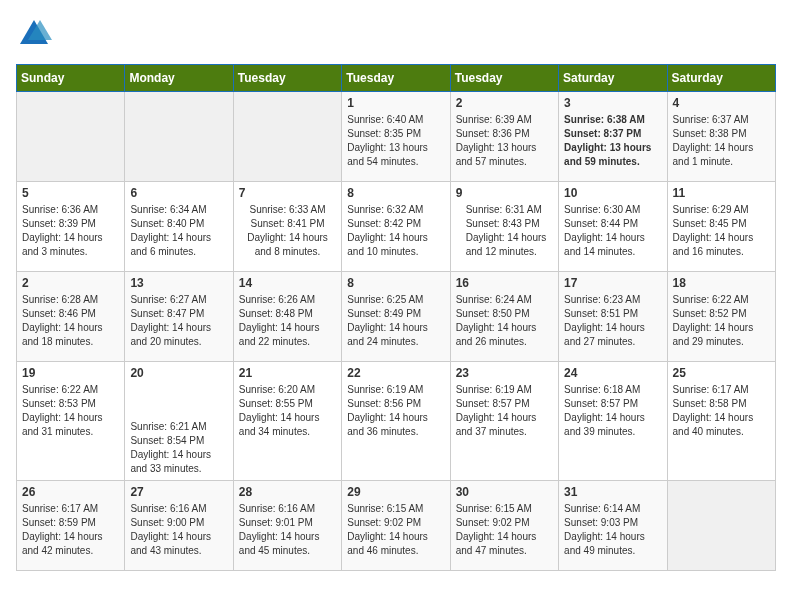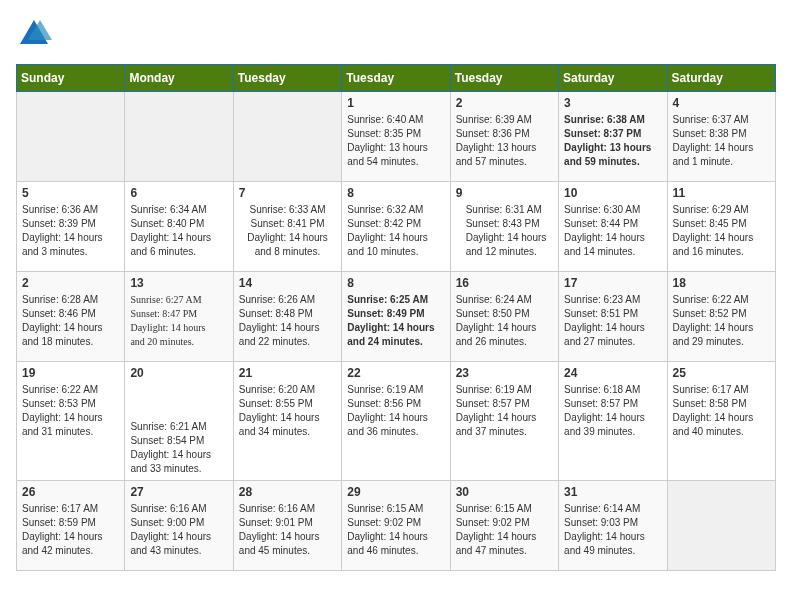--- a/index.html
+++ b/index.html
@@ -212,35 +212,35 @@
       <tr>
         <td>
           <div class="day-number">2</div>
           <div class="day-info" style="white-space: pre-line;">Sunrise: 6:28 AM
 Sunset: 8:46 PM
 Daylight: 14 hours
 and 18 minutes.</div>
         </td>
         <td>
           <div class="day-number">13</div>
-          <div class="day-info" style="white-space: pre-line; font-family: Liberation Serif, serif;">Sunrise: 6:27 AM
+          <div class="day-info" style="white-space: pre-line;">Sunrise: 6:27 AM
 Sunset: 8:47 PM
 Daylight: 14 hours
 and 20 minutes.</div>
         </td>
         <td>
           <div class="day-number">14</div>
           <div class="day-info" style="white-space: pre-line;">Sunrise: 6:26 AM
 Sunset: 8:48 PM
 Daylight: 14 hours
 and 22 minutes.</div>
         </td>
         <td>
           <div class="day-number">8</div>
-          <div class="day-info" style="white-space: pre-line; font-weight: bold;">Sunrise: 6:25 AM
+          <div class="day-info" style="white-space: pre-line;">Sunrise: 6:25 AM
 Sunset: 8:49 PM
 Daylight: 14 hours
 and 24 minutes.</div>
         </td>
         <td>
           <div class="day-number">16</div>
           <div class="day-info" style="white-space: pre-line;">Sunrise: 6:24 AM
 Sunset: 8:50 PM
 Daylight: 14 hours
 and 26 minutes.</div>

